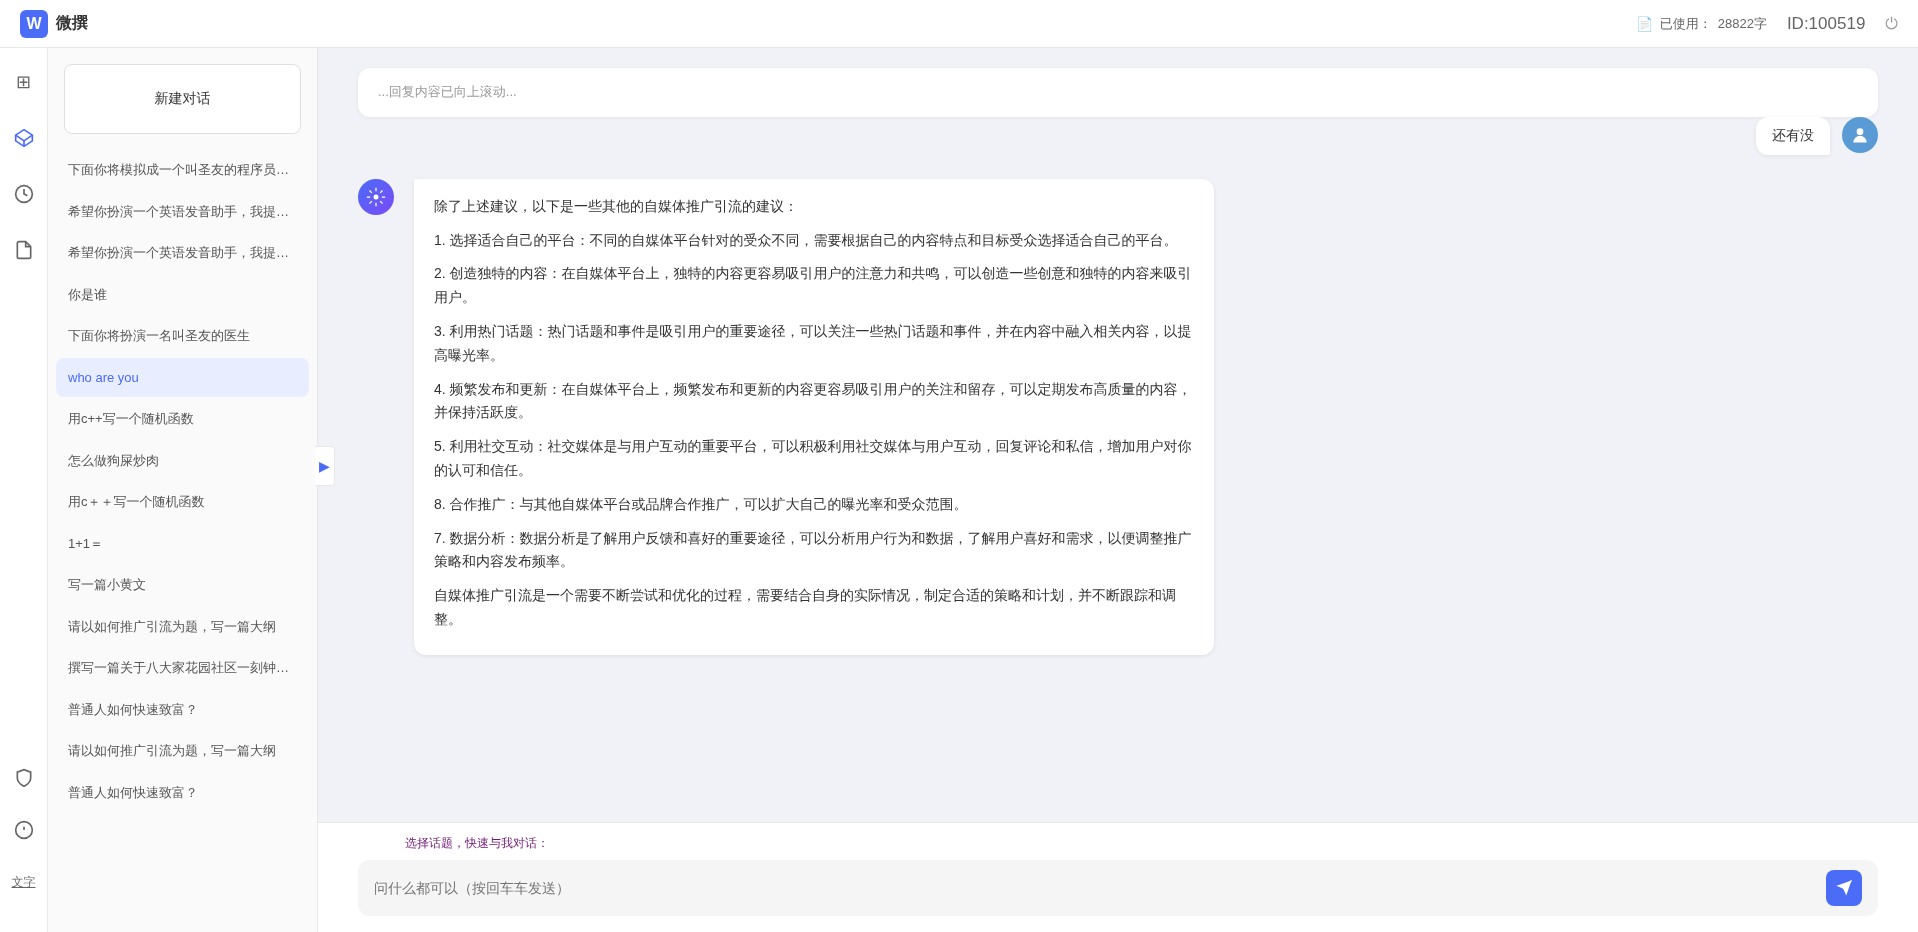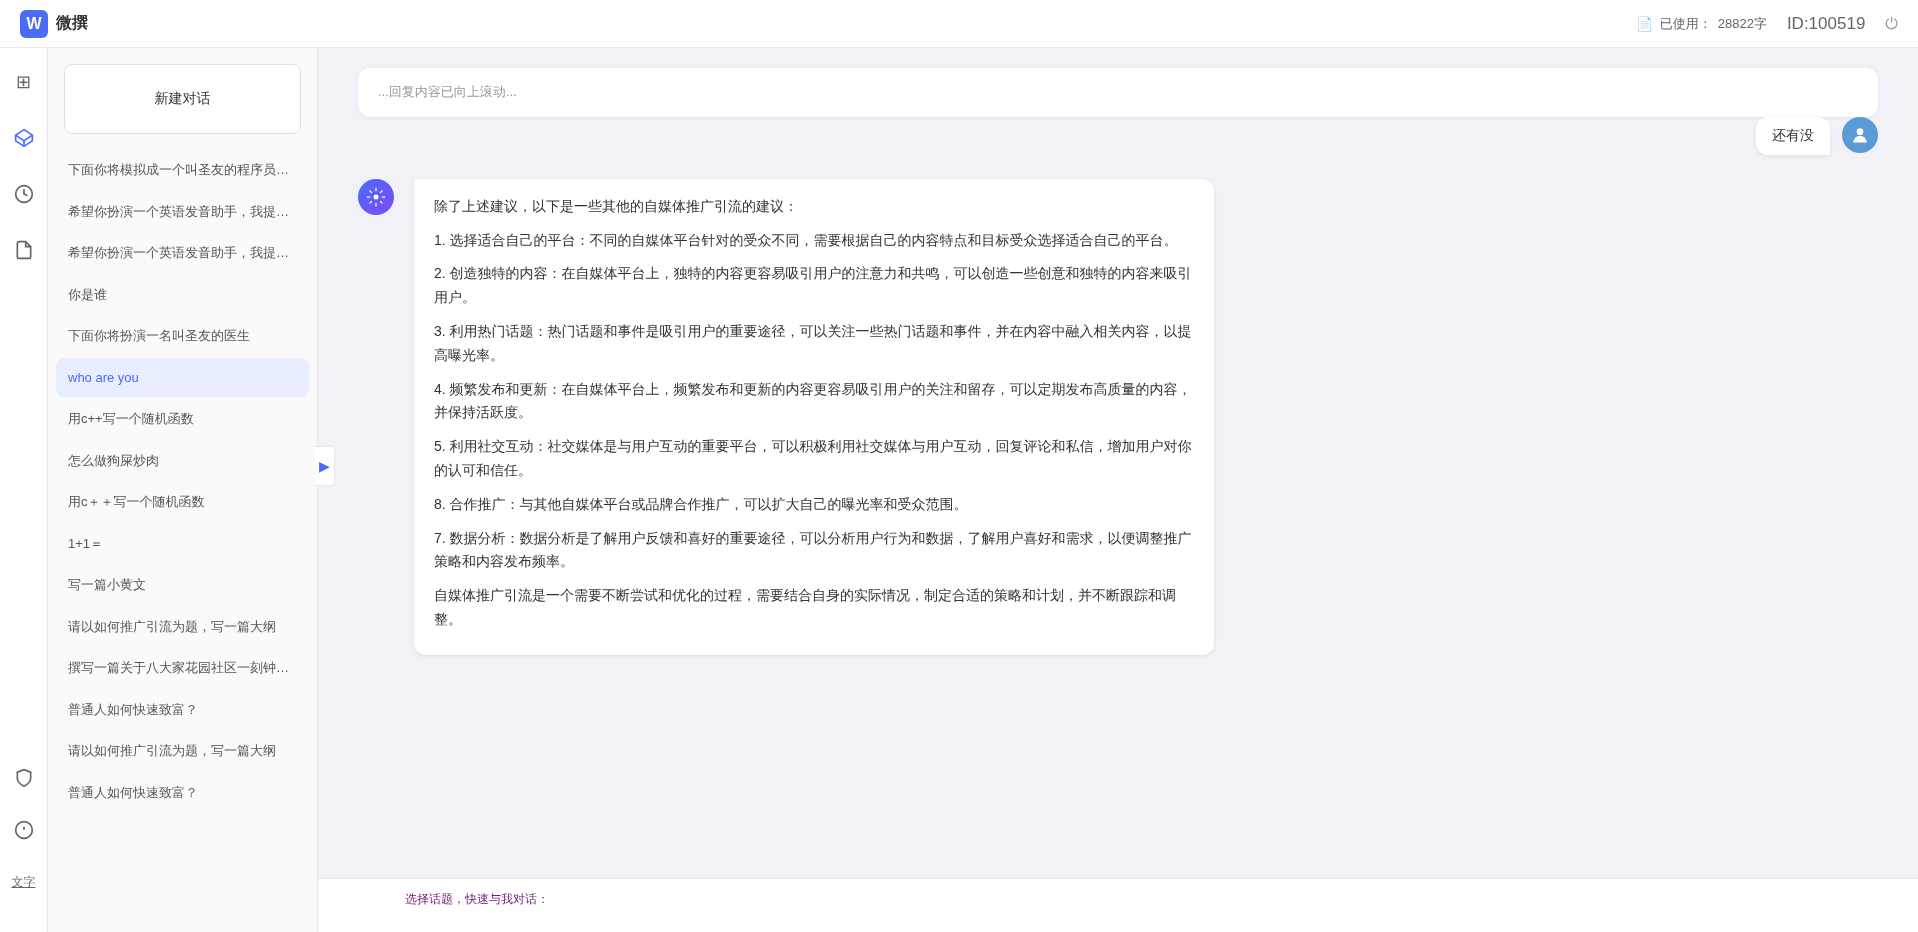--- a/index.html
+++ b/index.html
@@ -434,14 +434,23 @@
           <p>8. 合作推广：与其他自媒体平台或品牌合作推广，可以扩大自己的曝光率和受众范围。</p>
           <p>7. 数据分析：数据分析是了解用户反馈和喜好的重要途径，可以分析用户行为和数据，了解用户喜好和需求，以便调整推广策略和内容发布频率。</p>
           <p>自媒体推广引流是一个需要不断尝试和优化的过程，需要结合自身的实际情况，制定合适的策略和计划，并不断跟踪和调整。</p>
         </div>
       </div>
     </div>
   </div>
 
   <div class="chat-input-area">
     <div class="quick-topics">选择话题，快速与我对话：</div>
+    <div class="input-row">
+      <textarea class="chat-input" rows="1" placeholder="问什么都可以（按回车车发送）" style=""></textarea>
+      <button class="send-btn">
+        <svg width="18" height="18" viewBox="0 0 24 24" fill="white">
+          <line x1="22" y1="2" x2="11" y2="13" stroke="white" stroke-width="2"></line>
+          <polygon points="22 2 15 22 11 13 2 9 22 2" fill="white"></polygon>
+        </svg>
+      </button>
+    </div>
   </div>
 </div>
 
 </body></html>

